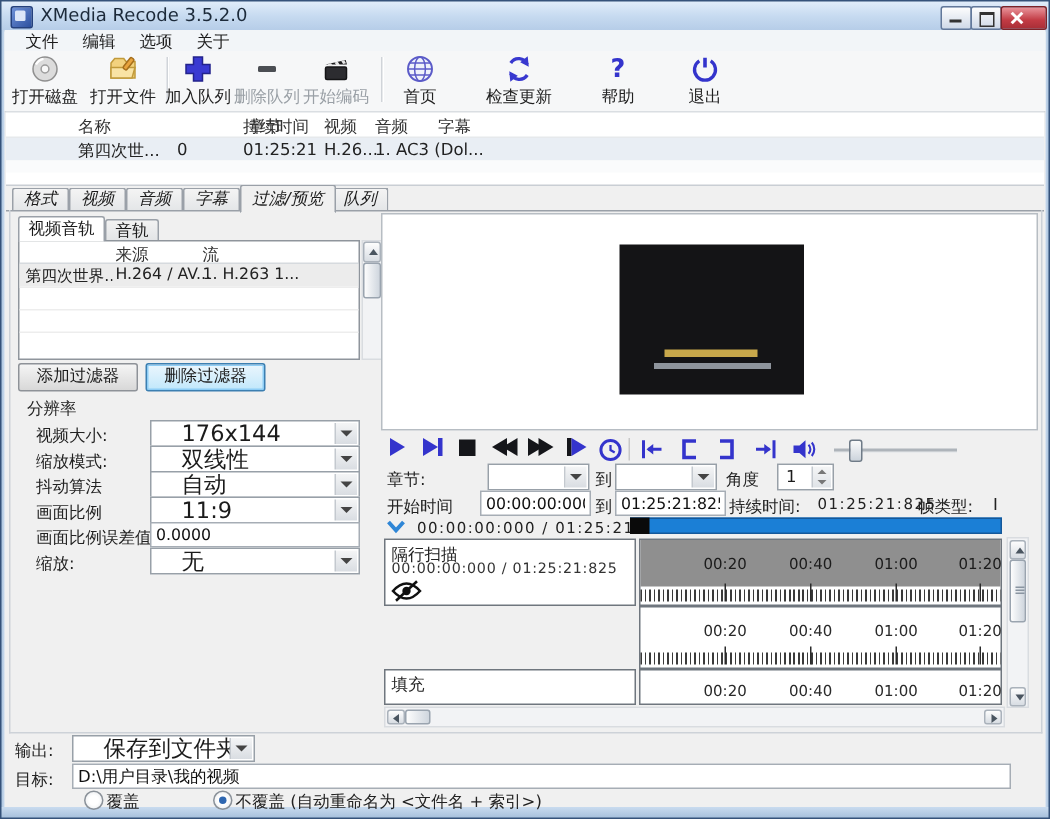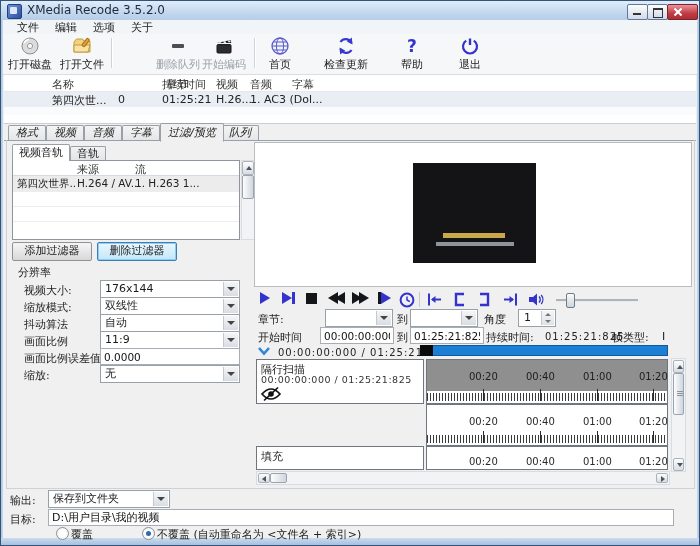--- a/index.html
+++ b/index.html
@@ -67,21 +67,21 @@
   .arr.right{left:4px;top:2px;border-top:3px solid transparent;border-bottom:3px solid transparent;border-left:4px solid #4a5560;}
   .grip{position:absolute;left:3px;width:6px;height:1px;background:#8a95a1;box-shadow:0 2px 0 #8a95a1,0 4px 0 #8a95a1;}
   
   .btn{position:absolute;height:17px;border:1px solid #8e9298;border-radius:2px;text-align:center;line-height:16px;
        font-size:11px;background:linear-gradient(#f5f5f5,#e8e8e8 45%,#d8d8d8);}
   .btn.focused{border-color:#3c7fb1;box-shadow:0 0 0 1px #8ecdf5 inset;background:linear-gradient(#eaf6fd,#d9f0fc 45%,#c0e7fb);}
   .grouplabel{font-size:11px;color:#222;}
   .formlabel{position:absolute;font-size:11px;color:#222;}
   
   .dd{position:absolute;height:16px;background:#fff;border:1px solid #98a0a8;}
-  .dd-val{position:absolute;left:4px;top:1px;line-height:14px;font-size:11px;white-space:nowrap;}
+  .dd-val{position:absolute;left:20px;top:1px;line-height:14px;font-size:15px;white-space:nowrap;}
   .dd-btn{position:absolute;right:1px;top:1px;bottom:1px;width:14px;background:linear-gradient(#f4f5f6,#d9dde2);border-left:1px solid #c4c9cf;}
   .dd-btn::after{content:"";position:absolute;left:3px;top:5px;border-left:4px solid transparent;border-right:4px solid transparent;border-top:4px solid #444;}
   .ti{position:absolute;height:15px;background:#fff;border:1px solid #a6adb5;font-size:10.5px;padding:0 3px;
       font-family:"DejaVu Sans","Liberation Sans",sans-serif;color:#111;box-sizing:content-box;}
   .spin{position:absolute;height:16px;background:#fff;border:1px solid #98a0a8;}
   .spin-val{position:absolute;left:5px;top:1px;line-height:14px;font-size:11px;}
   .spin-btns{position:absolute;right:1px;top:1px;bottom:1px;width:12px;background:linear-gradient(#f4f5f6,#dfe3e7);border-left:1px solid #c4c9cf;}
   .spin-btns::before{content:"";position:absolute;left:3px;top:2px;border-left:3px solid transparent;border-right:3px solid transparent;border-bottom:3px solid #777;}
   .spin-btns::after{content:"";position:absolute;left:3px;bottom:2px;border-left:3px solid transparent;border-right:3px solid transparent;border-top:3px solid #777;}
   
@@ -161,20 +161,28 @@
     <span class="ticon">
       <svg width="20" height="20" viewBox="0 0 20 20">
           <circle cx="10" cy="10" r="8" fill="#dcdcdc" stroke="#8f8f8f"></circle>
           <circle cx="10" cy="10" r="2.6" fill="#f8f8f8" stroke="#9c9c9c"></circle>
           <path d="M4 7 A7 7 0 0 1 9 3.2" fill="none" stroke="#fff" stroke-width="1.5"></path>
         </svg>
     </span>
       <span class="tlabel">打开磁盘</span>
   </div>
   <div class="tsep" style="left:111px;"></div>
+  <div class="tbtn" style="left:104px;">
+    <span class="ticon">
+      <svg width="20" height="20" viewBox="0 0 20 20">
+          <path d="M7 2 h6 v5 h5 v6 h-5 v5 H7 v-5 H2 V7 h5 z" fill="#3a3ad2" stroke="#23238c"></path>
+        </svg>
+    </span>
+      <span class="tlabel">加入队列</span>
+  </div>
   <div class="tbtn disabled" style="left:196px;">
     <span class="ticon">
       <svg width="20" height="20" viewBox="0 0 20 20">
           <path d="M3 7 L16.5 4 l0.8 3 z" fill="#1d1d1f"></path>
           <path d="M4.5 6.6 l2.2-.5 1.3 2 -2.2.5 z M9 5.6 l2.2-.5 1.3 2 -2.2.5 z M13.5 4.6 l2-.4 1.2 1.9 -2 .5 z" fill="#e8e8e8"></path>
           <rect x="3" y="8.6" width="14" height="8.4" rx="1" fill="#2c2c30" stroke="#141416"></rect>
         </svg>
     </span>
       <span class="tlabel">开始编码</span>
   </div>

